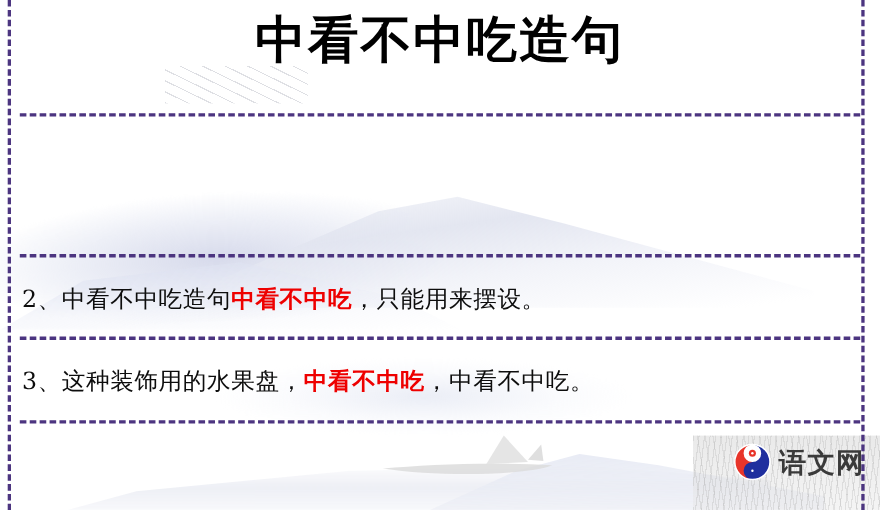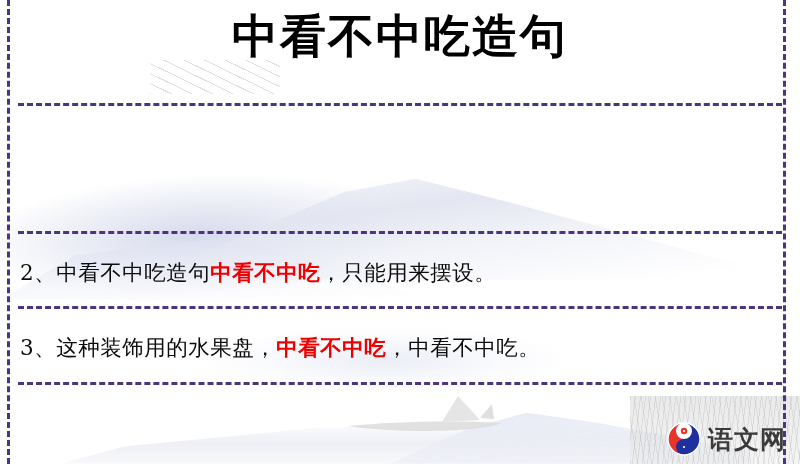--- a/index.html
+++ b/index.html
@@ -162,21 +162,21 @@
   #sentence-3 { top: 330px; }
 
   .kw {
     color: #ee0000;
     font-weight: 700;
   }
 
   
   #watermark {
     position: absolute;
-    right: 14px; bottom: 8px;
+    right: 14px; bottom: 27px;
     display: flex;
     align-items: center;
     gap: 7px;
   }
   #logo-mark {
     width: 34px; height: 34px;
     flex: 0 0 auto;
   }
   #logo-text {
     font-family: "DejaVu Sans", "Liberation Sans", sans-serif;

